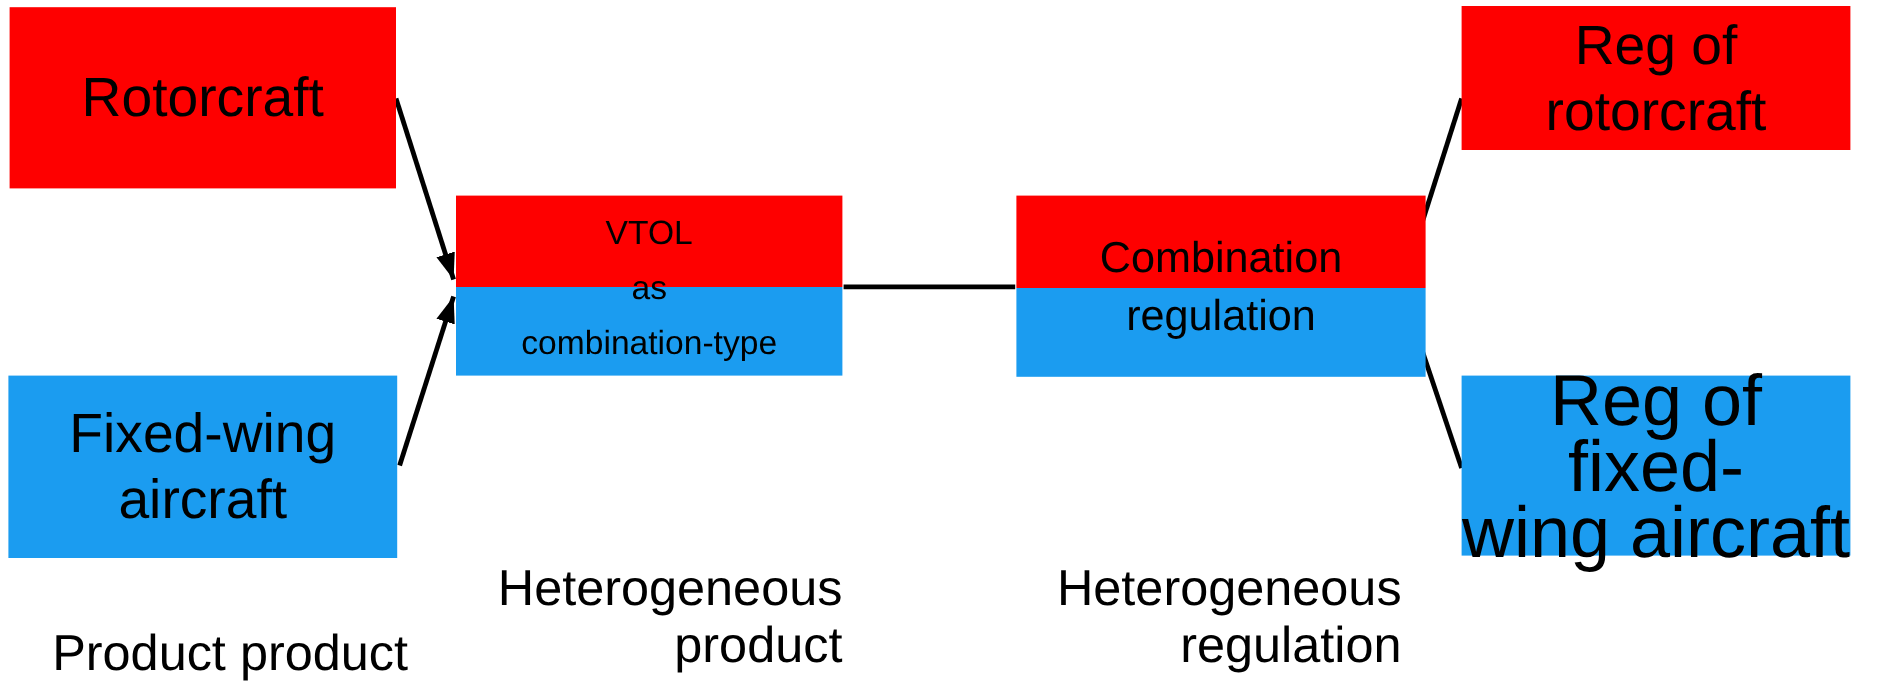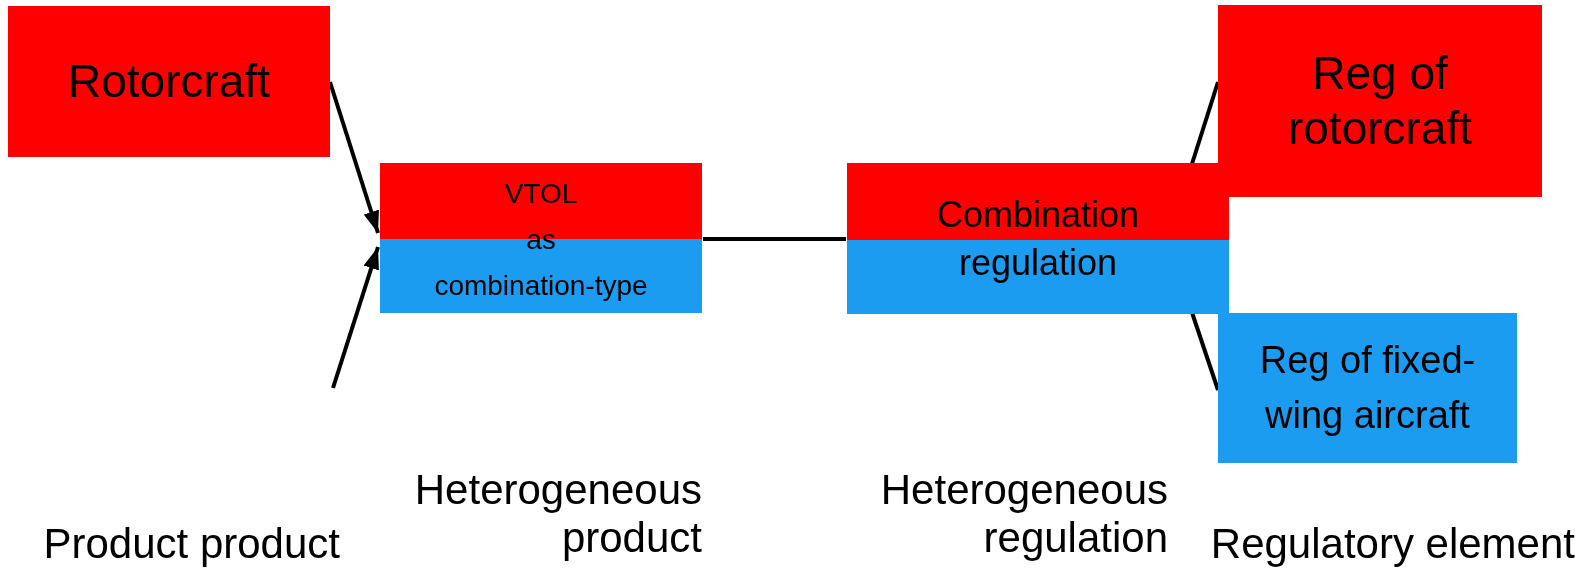--- a/index.html
+++ b/index.html
@@ -26,23 +26,23 @@
   .fill-split {
     background: linear-gradient(
       to bottom,
       var(--product-red, #fe0000) 0 51%,
       var(--product-blue, #1b9cf0) 51% 100%
     );
   }
   .node-rotorcraft     { left: 8px;    top: 6px;   width: 322px; height: 151px; font-size: 46px; line-height: 55px; }
   .node-fixed-wing     { left: 7px;    top: 313px; width: 324px; height: 152px; font-size: 46px; line-height: 55px; }
   .node-vtol           { left: 380px;  top: 163px; width: 322px; height: 150px; font-size: 28px; line-height: 46px; padding-top: 3px; box-sizing: border-box; }
-  .node-combination    { left: 847px;  top: 163px; width: 382px; height: 151px; font-size: 36px; line-height: 48px; }
-  .node-reg-rotorcraft { left: 1218px; top: 5px;   width: 324px; height: 192px; font-size: 46px; line-height: 55px; }
-  .node-reg-fixed-wing { left: 1218px; top: 313px; width: 299px; height: 150px; font-size: 38px; line-height: 55px; }
+  .node-combination    { left: 847px;  top: 163px; width: 341px; height: 151px; font-size: 36px; line-height: 48px; }
+  .node-reg-rotorcraft { left: 1218px; top: 5px;   width: 324px; height: 120px; font-size: 46px; line-height: 55px; }
+  .node-reg-fixed-wing { left: 1218px; top: 313px; width: 324px; height: 150px; font-size: 60px; line-height: 55px; }
 
   .caption {
     position: absolute;
     text-align: right;
     font-size: 42px;
     line-height: 48px;
     white-space: pre-line;
   }
   .caption-product-element    { left: 0px;    top: 520px; width: 340px; white-space: nowrap; }
   .caption-het-product        { left: 380px;  top: 466px; width: 322px; }
@@ -68,20 +68,24 @@
     <line x1="333" y1="388" x2="378" y2="247" marker-end="url(#arrowhead)"></line>
     <line x1="703" y1="239" x2="846" y2="239"></line>
     <line x1="1218" y1="82" x2="1170" y2="233" marker-end="url(#arrowhead)"></line>
     <line x1="1218" y1="390" x2="1170" y2="247" marker-end="url(#arrowhead)"></line>
   </svg>
 
   <div class="node fill-red node-rotorcraft">
     <span class="label">Rotorcraft</span>
   </div>
 
+  <div class="node fill-blue node-fixed-wing">
+    <span class="label">Fixed-wing
+aircraft</span>
+  </div>
 
   <div class="node fill-split node-vtol">
     <span class="label">VTOL
 as
 combination-type</span>
   </div>
 
   <div class="node fill-split node-combination">
     <span class="label">Combination
 regulation</span>
@@ -98,15 +102,14 @@
   </div>
 
   <div class="caption caption-product-element">Product product</div>
 
   <div class="caption caption-het-product">Heterogeneous
 product</div>
 
   <div class="caption caption-het-regulation">Heterogeneous
 regulation</div>
 
-  <div class="caption caption-regulatory-element">Regulatory element</div>
 
 </div>
 
 </body></html>

